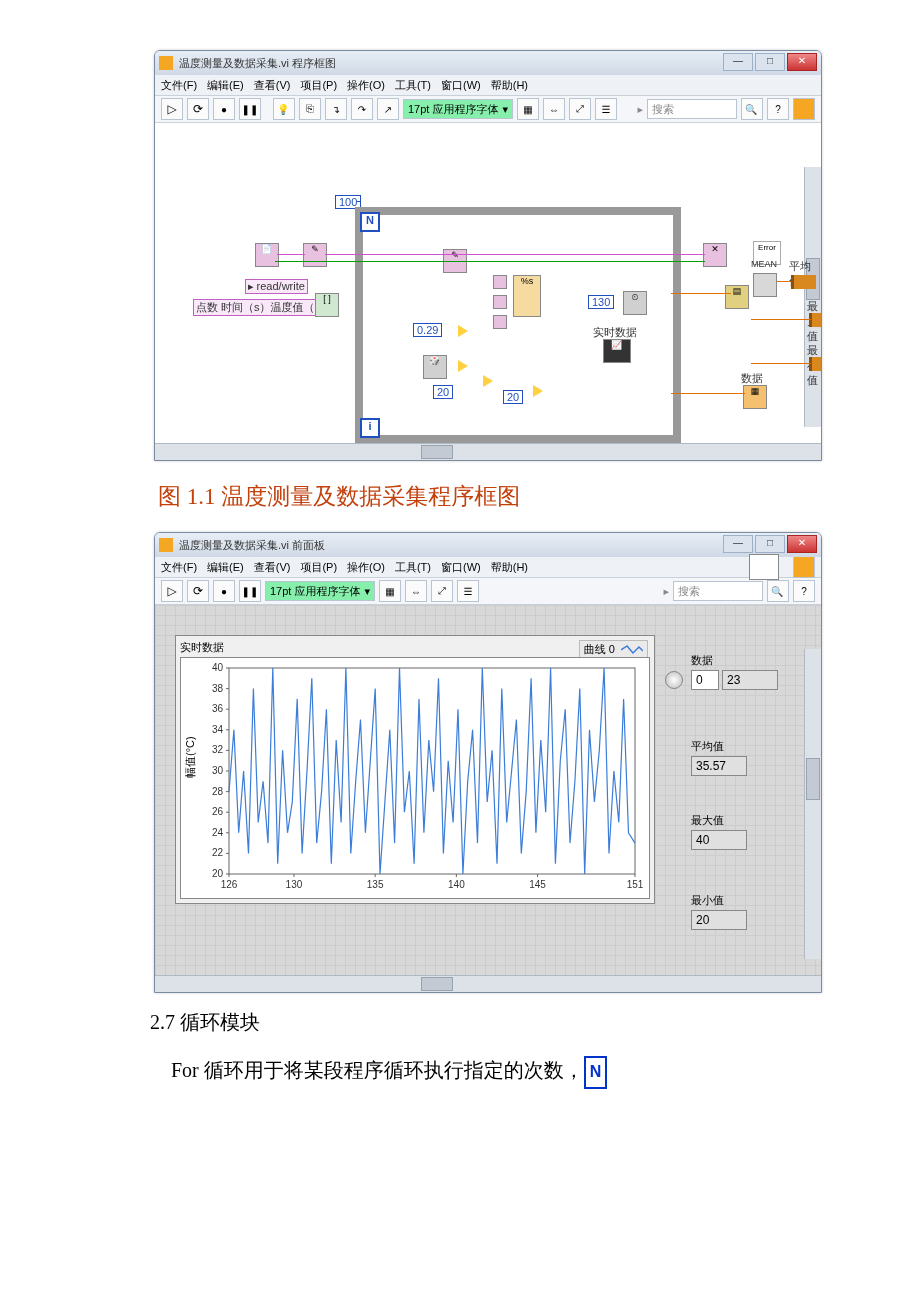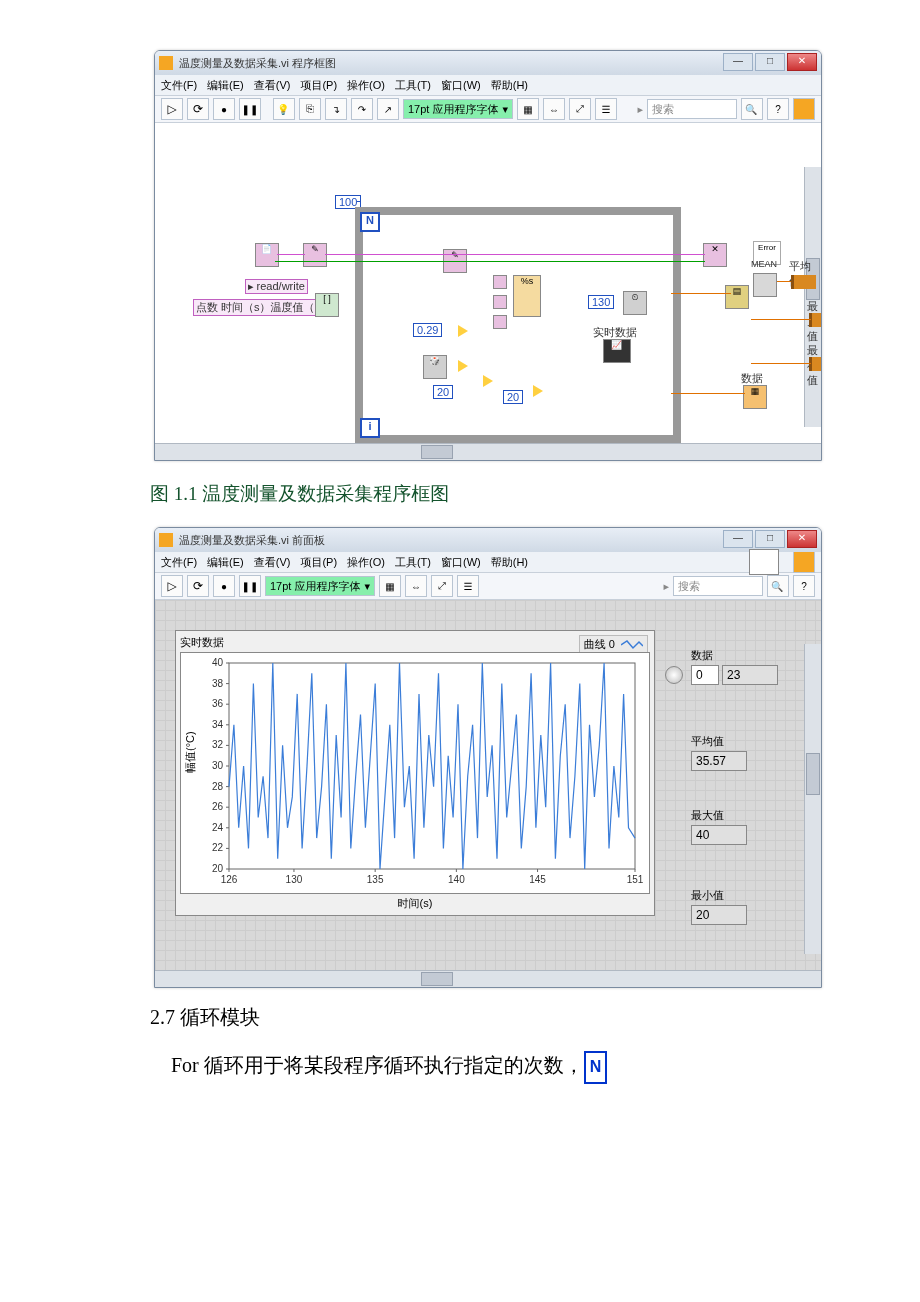--- a/index.html
+++ b/index.html
@@ -6,23 +6,23 @@
     margin: 0;
     padding: 0;
     background: #ffffff;
     font-family: "SimSun", "宋体", serif;
     width: 920px;
   }
   .page {
     padding: 40px 150px 60px 150px;
   }
   .caption {
-    font-size: 19px;
-    margin: 20px 0;
-    color: #14532d;
+    font-size: 23px;
+    margin: 20px 8px;
+    color: #c2410c;
   }
   .section-title {
     font-size: 20px;
     margin: 16px 0;
     color: #000;
   }
   .body-text {
     font-size: 20px;
     margin: 16px 16px;
     color: #000;
@@ -587,21 +587,20 @@
                 <text x="271.36" y="230" font-size="10" text-anchor="middle" fill="#333" font-family="Arial">140</text>
                 <line x1="352.56" y1="216" x2="352.56" y2="219" stroke="#666" stroke-width="1"></line>
                 <text x="352.56" y="230" font-size="10" text-anchor="middle" fill="#333" font-family="Arial">145</text>
                 <line x1="450" y1="216" x2="450" y2="219" stroke="#666" stroke-width="1"></line>
                 <text x="450" y="230" font-size="10" text-anchor="middle" fill="#333" font-family="Arial">151</text>
                 <rect x="44" y="10" width="406" height="206" fill="none" stroke="#666" stroke-width="1"></rect>
                 <path d="M44.0,133.6 L48.9,71.8 L53.7,174.8 L58.6,113.0 L63.5,195.4 L68.4,30.6 L73.2,164.5 L78.1,123.3 L83.0,185.1 L87.8,10.0 L92.7,205.7 L97.6,92.4 L102.5,174.8 L107.3,143.9 L112.2,40.9 L117.1,195.4 L122.0,113.0 L126.8,20.3 L131.7,185.1 L136.6,133.6 L141.4,51.2 L146.3,205.7 L151.2,82.1 L156.1,164.5 L160.9,10.0 L165.8,195.4 L170.7,123.3 L175.5,61.5 L180.4,174.8 L185.3,102.7 L190.2,30.6 L195.0,216.0 L199.9,143.9 L204.8,71.8 L209.6,185.1 L214.5,10.0 L219.4,154.2 L224.3,113.0 L229.1,205.7 L234.0,40.9 L238.9,174.8 L243.8,82.1 L248.6,133.6 L253.5,20.3 L258.4,195.4 L263.2,102.7 L268.1,164.5 L273.0,51.2 L277.9,216.0 L282.7,123.3 L287.6,71.8 L292.5,185.1 L297.3,10.0 L302.2,143.9 L307.1,92.4 L312.0,205.7 L316.8,30.6 L321.7,164.5 L326.6,113.0 L331.4,61.5 L336.3,195.4 L341.2,133.6 L346.1,20.3 L350.9,174.8 L355.8,82.1 L360.7,154.2 L365.6,10.0 L370.4,205.7 L375.3,102.7 L380.2,51.2 L385.0,185.1 L389.9,123.3 L394.8,30.6 L399.7,216.0 L404.5,71.8 L409.4,143.9 L414.3,92.4 L419.1,10.0 L424.0,195.4 L428.9,113.0 L433.8,164.5 L438.6,40.9 L443.5,174.8 L450.0,185.1 " fill="none" stroke="#3b7dd8" stroke-width="1.2"></path>
               </svg>
             <div class="y-label">幅值(°C)</div>
           </div>
-          <div class="x-label">时间(s)</div>
         </div>
 
         <div class="knob" style="left:510px;top:66px"></div>
         <div class="fp-field" style="left:536px;top:48px">
           <div>数据</div>
           <span class="val" style="width:18px;background:#fff">0</span>
           <span class="val">23</span>
         </div>
         <div class="fp-field" style="left:536px;top:134px">
           <div>平均值</div>

